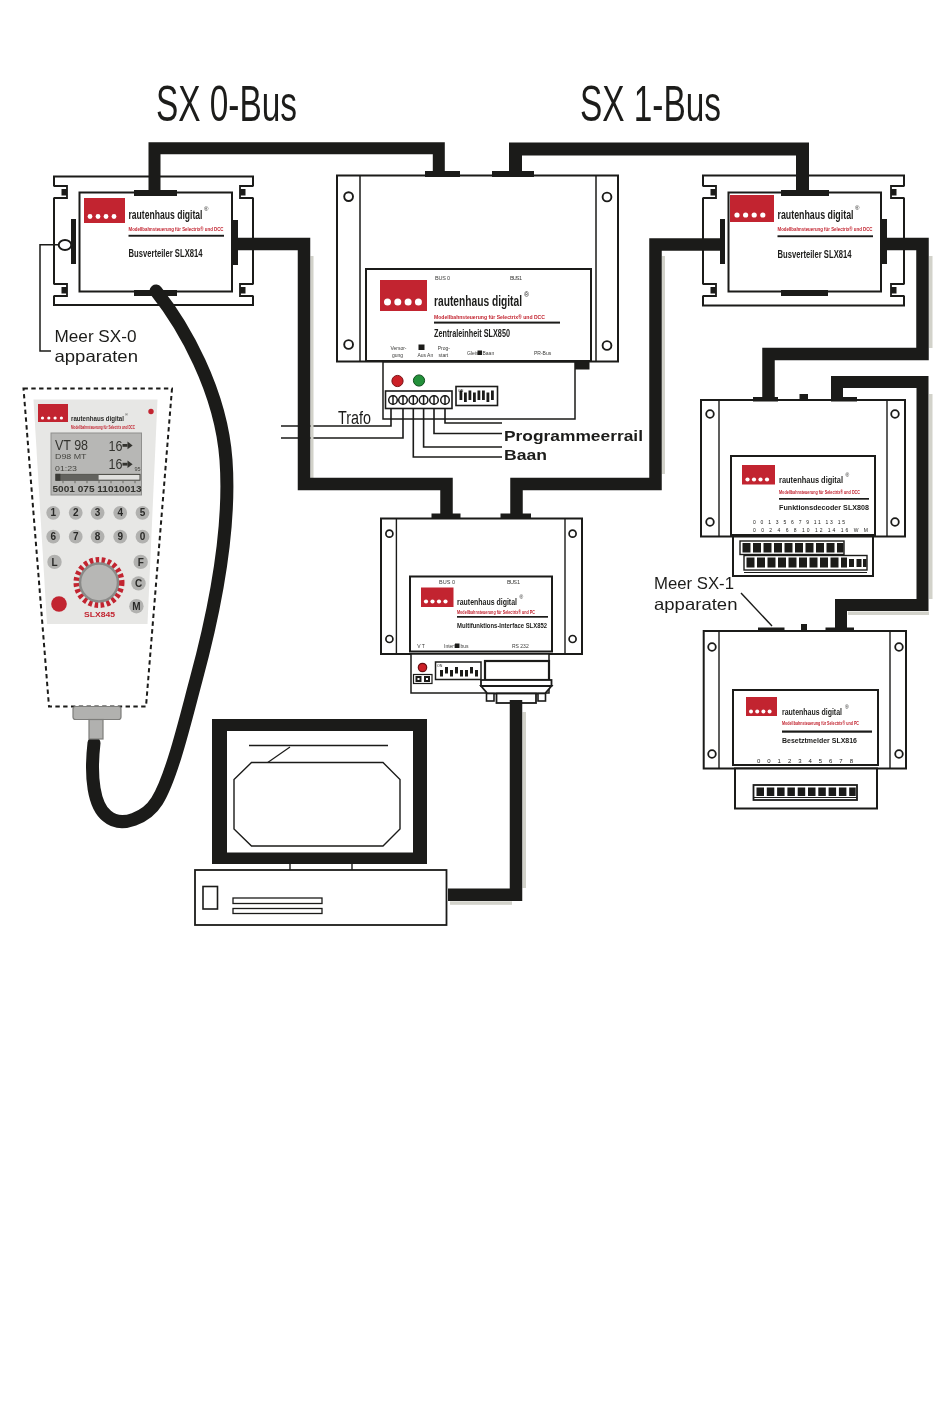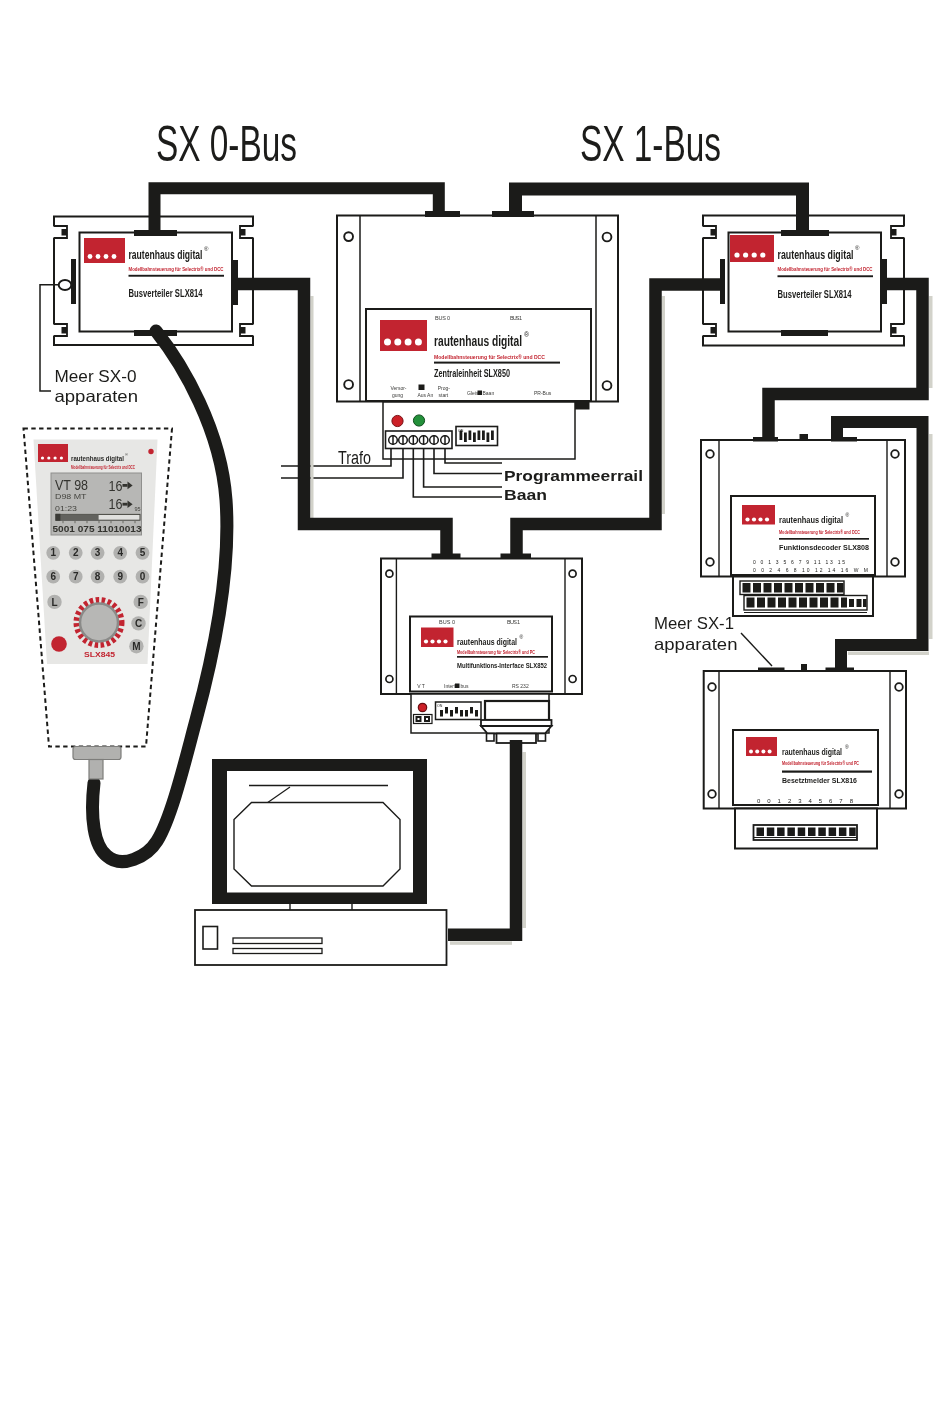--- a/index.html
+++ b/index.html
@@ -1,17 +1,17 @@
 <!DOCTYPE html>
 <html><head>
 <meta charset="utf-8">
 <style>
   html,body{margin:0;padding:0;background:#ffffff;}
   #page{position:relative;width:950px;height:1220px;background:#fff;overflow:hidden;
-        font-family:"Liberation Sans", sans-serif;margin-top:40px;}
+        font-family:"Liberation Sans", sans-serif;}
   svg text{font-family:"Liberation Sans", sans-serif;}
 </style>
 </head>
 <body>
 <div id="page">
 <svg width="950" height="1420" viewBox="0 0 950 1420" xmlns="http://www.w3.org/2000/svg">
 
 <rect x="0" y="0" width="950" height="1420" fill="#ffffff"></rect>
 
 <g>

